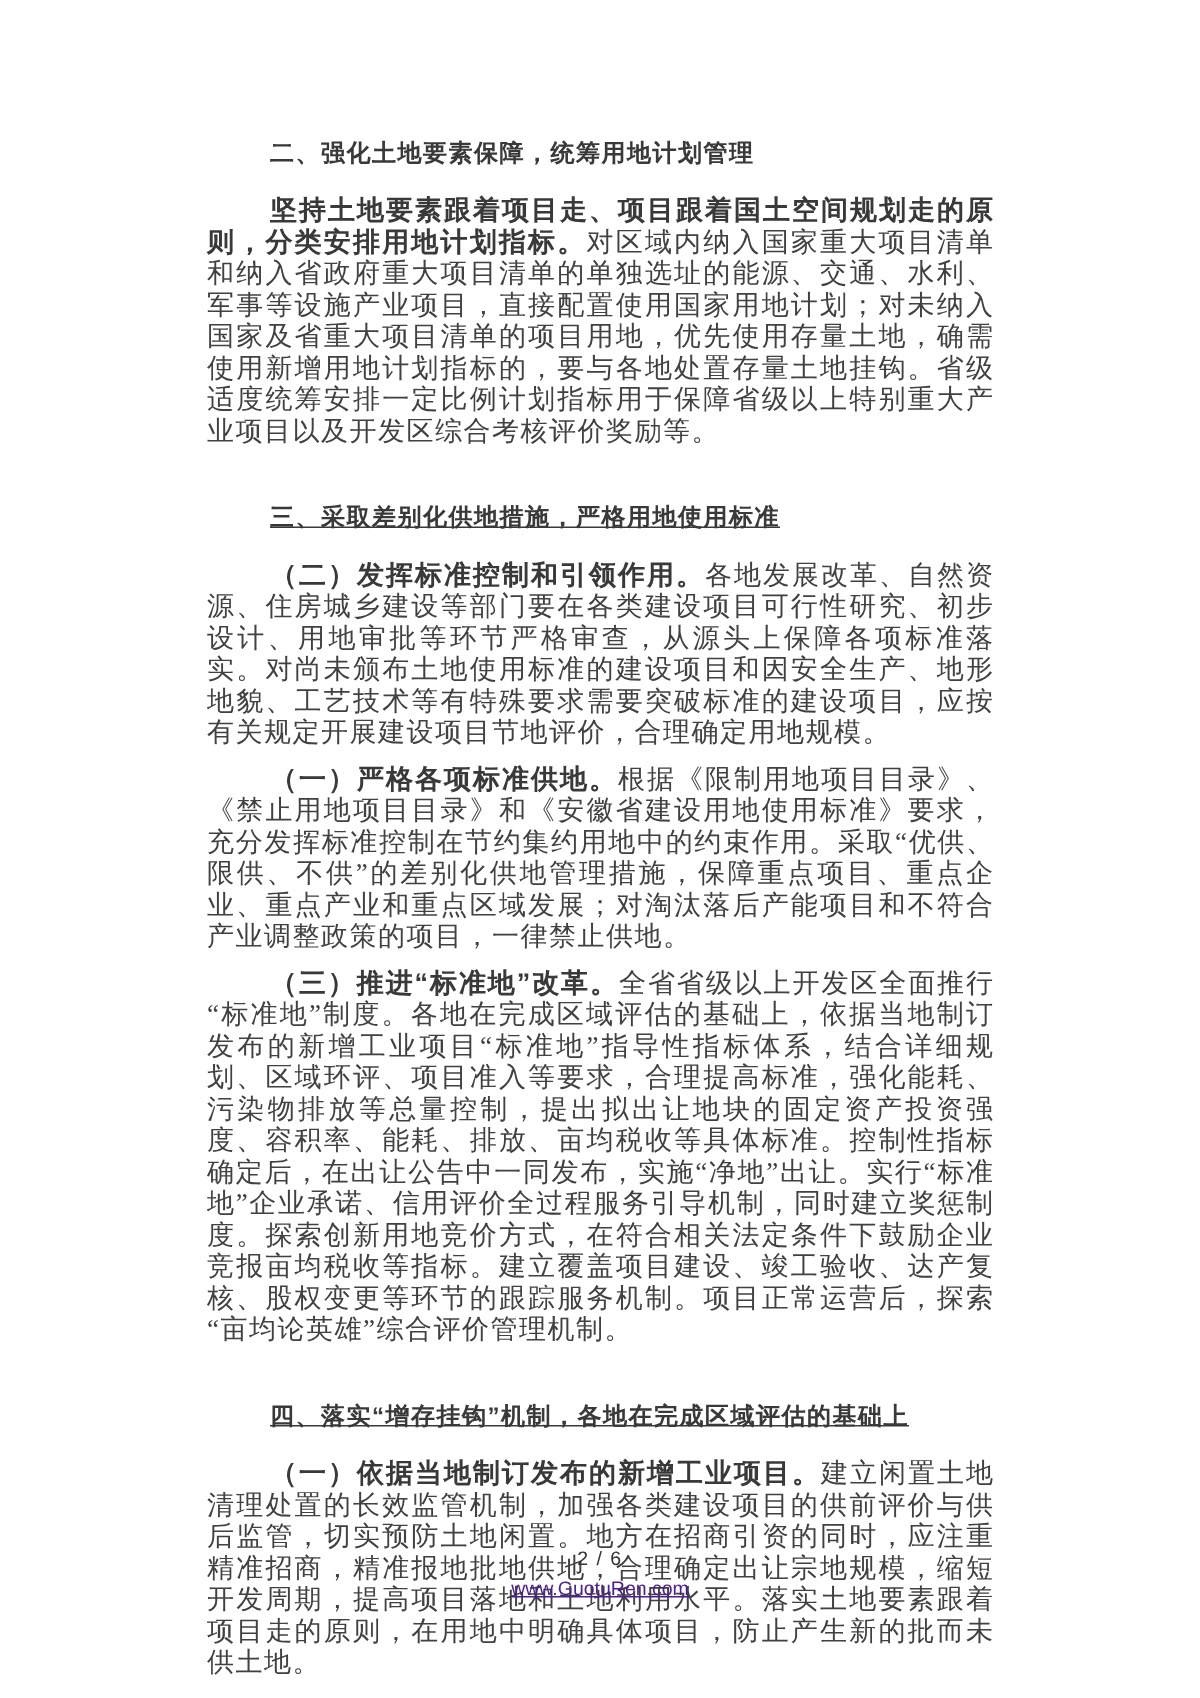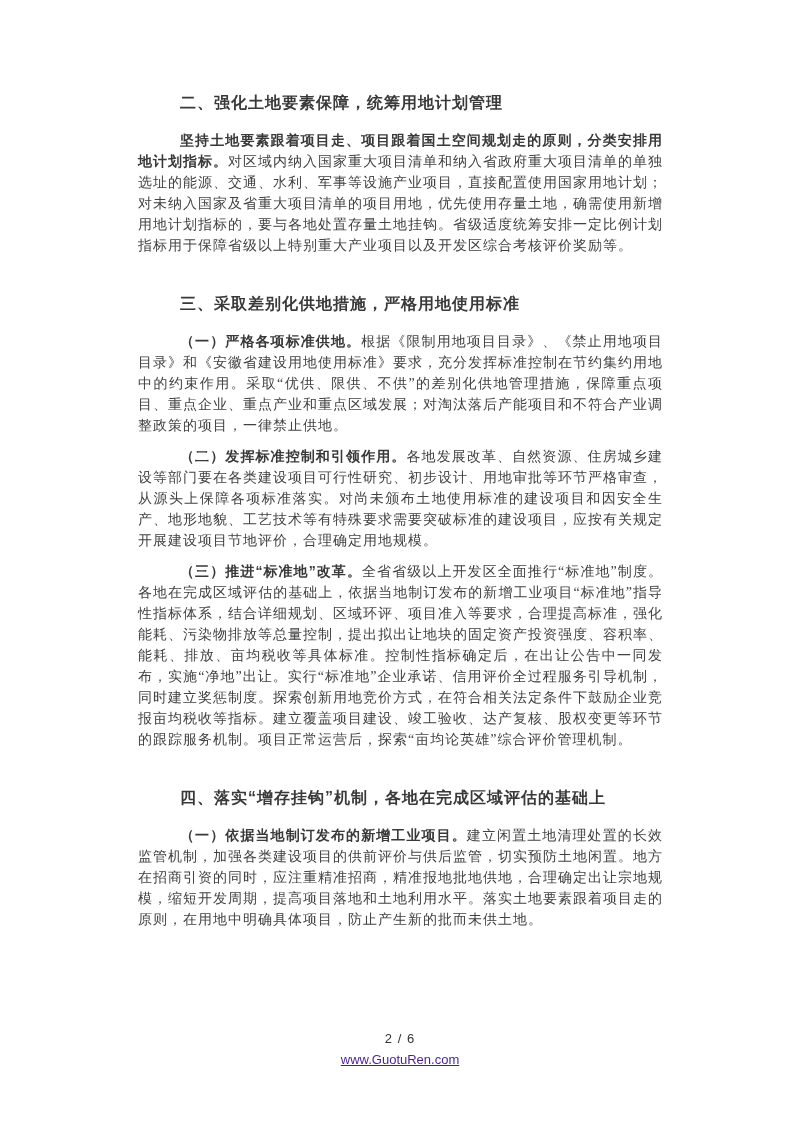--- a/index.html
+++ b/index.html
@@ -17,24 +17,24 @@
   h2.sec-heading {
     font-family: "Liberation Sans", "DejaVu Sans", sans-serif;
     font-weight: bold;
     font-size: 16px;
     line-height: 21px;
     color: #393939;
     margin: 0 0 17px 0;
     text-indent: 42px;
     letter-spacing: 1px;
   }
-  h2.sec-heading.gap-above { margin-top: 37px; }
+  h2.sec-heading.gap-above { margin-top: 37px; text-decoration: underline; }
   p.para {
     font-family: "Liberation Serif", "DejaVu Serif", serif;
-    font-size: 14px;
+    font-size: 18px;
     line-height: 21px;
     color: #414141;
     margin: 0 0 10px 0;
     text-align: justify;
     text-indent: 42px;
     letter-spacing: 1px;
   }
   p.para .lead {
     font-family: "Liberation Sans", "DejaVu Sans", sans-serif;
     font-weight: bold;
@@ -68,23 +68,23 @@
 
 <div class="page">
   <div class="content">
 
     <h2 class="sec-heading">二、强化土地要素保障，统筹用地计划管理</h2>
 
     <p class="para"><span class="lead">坚持土地要素跟着项目走、项目跟着国土空间规划走的原则，分类安排用地计划指标。</span><span>对区域内纳入国家重大项目清单和纳入省政府重大项目清单的单独选址的能源、交通、水利、军事等设施产业项目，直接配置使用国家用地计划；对未纳入国家及省重大项目清单的项目用地，优先使用存量土地，确需使用新增用地计划指标的，要与各地处置存量土地挂钩。省级适度统筹安排一定比例计划指标用于保障省级以上特别重大产业项目以及开发区综合考核评价奖励等。</span></p>
 
     <h2 class="sec-heading gap-above">三、采取差别化供地措施，严格用地使用标准</h2>
 
+    <p class="para"><span class="lead">（二）发挥标准控制和引领作用。</span><span>各地发展改革、自然资源、住房城乡建设等部门要在各类建设项目可行性研究、初步设计、用地审批等环节严格审查，从源头上保障各项标准落实。对尚未颁布土地使用标准的建设项目和因安全生产、地形地貌、工艺技术等有特殊要求需要突破标准的建设项目，应按有关规定开展建设项目节地评价，合理确定用地规模。</span></p>
+
     <p class="para"><span class="lead">（一）严格各项标准供地。</span><span>根据《限制用地项目目录》、《禁止用地项目目录》和《安徽省建设用地使用标准》要求，充分发挥标准控制在节约集约用地中的约束作用。采取“优供、限供、不供”的差别化供地管理措施，保障重点项目、重点企业、重点产业和重点区域发展；对淘汰落后产能项目和不符合产业调整政策的项目，一律禁止供地。</span></p>
-
-    <p class="para"><span class="lead">（二）发挥标准控制和引领作用。</span><span>各地发展改革、自然资源、住房城乡建设等部门要在各类建设项目可行性研究、初步设计、用地审批等环节严格审查，从源头上保障各项标准落实。对尚未颁布土地使用标准的建设项目和因安全生产、地形地貌、工艺技术等有特殊要求需要突破标准的建设项目，应按有关规定开展建设项目节地评价，合理确定用地规模。</span></p>
 
     <p class="para"><span class="lead">（三）推进“标准地”改革。</span><span>全省省级以上开发区全面推行“标准地”制度。各地在完成区域评估的基础上，依据当地制订发布的新增工业项目“标准地”指导性指标体系，结合详细规划、区域环评、项目准入等要求，合理提高标准，强化能耗、污染物排放等总量控制，提出拟出让地块的固定资产投资强度、容积率、能耗、排放、亩均税收等具体标准。控制性指标确定后，在出让公告中一同发布，实施“净地”出让。实行“标准地”企业承诺、信用评价全过程服务引导机制，同时建立奖惩制度。探索创新用地竞价方式，在符合相关法定条件下鼓励企业竞报亩均税收等指标。建立覆盖项目建设、竣工验收、达产复核、股权变更等环节的跟踪服务机制。项目正常运营后，探索“亩均论英雄”综合评价管理机制。</span></p>
 
     <h2 class="sec-heading gap-above">四、落实“增存挂钩”机制，各地在完成区域评估的基础上</h2>
 
     <p class="para"><span class="lead">（一）依据当地制订发布的新增工业项目。</span><span>建立闲置土地清理处置的长效监管机制，加强各类建设项目的供前评价与供后监管，切实预防土地闲置。地方在招商引资的同时，应注重精准招商，精准报地批地供地，合理确定出让宗地规模，缩短开发周期，提高项目落地和土地利用水平。落实土地要素跟着项目走的原则，在用地中明确具体项目，防止产生新的批而未供土地。</span></p>
 
 
   </div>
 

